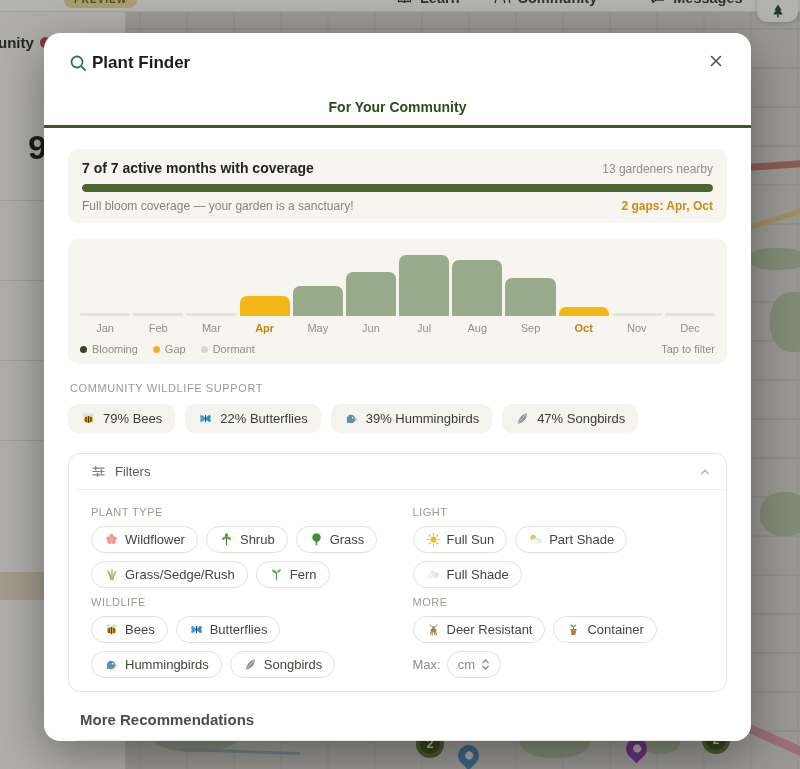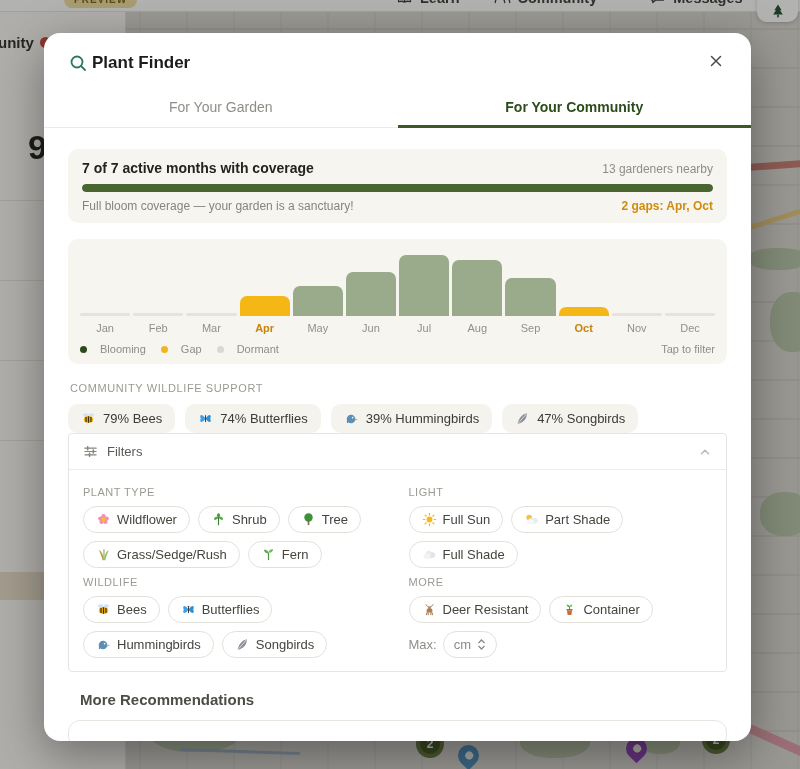--- a/index.html
+++ b/index.html
@@ -103,32 +103,32 @@
   .bars { display:flex; gap:3px; }
   .month-col { flex:1; min-width:0; cursor:pointer; }
   .bar-area { height:66px; display:flex; align-items:flex-end; }
   .bar { width:100%; }
   .bar.blooming { background:#9aab8c; border-radius:7px 7px 0 0; }
   .bar.gap { background:#f5b715; border-radius:7px 7px 0 0; }
   .bar.dormant { background:#e5e3db; border-radius:2px; }
   .month-label { text-align:center; font-size:11px; color:#90908a; margin-top:6px; white-space:nowrap; }
   .month-label.gap { color:#c8830b; font-weight:bold; }
   .chart-legend { display:flex; align-items:center; gap:15px; margin-top:9px; font-size:11px; color:#8e8e88; }
-  .legend-item { display:inline-flex; align-items:center; gap:13px; }
+  .legend-item { display:inline-flex; align-items:center; gap:5px; }
   .ldot { width:7px; height:7px; border-radius:50%; display:inline-block; }
   .tap-filter { margin-left:auto; cursor:pointer; }
 
   .section-label { margin:18px 2px 10px; font-size:11px; color:#9b9b93; letter-spacing:.6px; }
   .wildlife-badges { display:flex; gap:10px; flex-wrap:wrap; }
   .wbadge {
     display:inline-flex; align-items:center; gap:7px; background:#f4f3ee;
     border-radius:10px; padding:7px 13px; font-size:13px; color:#3c3c37;
   }
 
-  .filters-card { border:1px solid #e7e5df; border-radius:4px; margin-top:0; }
+  .filters-card { border:1px solid #e7e5df; border-radius:12px; margin-top:20px;padding-left:8px; }
   .filters-head { display:flex; align-items:center; gap:9px; padding:10px 14px; border-bottom:1px solid #efede8; cursor:pointer; }
   .filters-title { font-size:13px; color:#5a5a54; flex:1; }
   .filters-grid { display:grid; grid-template-columns:1fr 1fr; column-gap:22px; row-gap:2px; padding:10px 14px 13px; }
   .fgroup-label { font-size:11px; color:#9b9b93; letter-spacing:.5px; margin:6px 0 8px; }
   .chips { display:flex; flex-wrap:wrap; gap:8px; align-items:center; }
   .chip {
     display:inline-flex; align-items:center; gap:6px; border:1px solid #e2e0d9;
     border-radius:999px; padding:5px 12px; font-size:13px; color:#45453f; background:#fff; cursor:pointer;
   }
   .max-wrap { display:inline-flex; align-items:center; gap:6px; font-size:13px; color:#8e8e88; }
@@ -239,21 +239,20 @@
     </span>
     <div class="modal-title">Plant Finder</div>
     <div class="close-btn">
       <svg width="18" height="18" viewBox="0 0 20 20" fill="none" stroke="#4a4a46" stroke-width="1.6" stroke-linecap="round">
           <path d="M5 5 L15 15 M15 5 L5 15"></path>
         </svg>
     </div>
   </div>
 
   <div class="tabs" id="tabs">
-      <div class="tab">For Your Garden</div>
       <div class="tab active">For Your Community</div>
     </div>
 
   <div class="modal-body">
 
     <div class="coverage-card">
       <div class="cov-row">
         <span class="cov-title">7 of 7 active months with coverage</span>
         <span class="cov-note">13 gardeners nearby</span>
       </div>
@@ -372,21 +371,21 @@
           <span>79% Bees</span>
         </div>
         <div class="wbadge">
           <span class="ic">
             <svg width="15" height="15" viewBox="0 0 16 16">
               <path d="M8 8 C4 2,1 4,3 8 C1 12,4 14,8 8" fill="#3aa0e8"></path>
               <path d="M8 8 C12 2,15 4,13 8 C15 12,12 14,8 8" fill="#2f8fd4"></path>
               <rect x="7.5" y="4" width="1" height="8" rx="0.5" fill="#333"></rect>
             </svg>
           </span>
-          <span>74% Butterflies</span>
+          <span>22% Butterflies</span>
         </div>
         <div class="wbadge">
           <span class="ic">
             <svg width="15" height="15" viewBox="0 0 16 16">
               <circle cx="7.5" cy="8.5" r="4.6" fill="#5b8fb5"></circle>
               <circle cx="9.2" cy="7" r="0.9" fill="#fff"></circle>
               <path d="M11.6 8 L15.2 9 L11.6 10.2 Z" fill="#e8b24a"></path>
               <path d="M3.6 10.5 C2.2 12.2 3.2 13.2 4.8 12.6 Z" fill="#4a7ba0"></path>
             </svg>
           </span>
@@ -448,21 +447,21 @@
                 </span>
                 <span>Shrub</span>
               </div>
               <div class="chip">
                 <span class="ic">
                   <svg width="15" height="15" viewBox="0 0 16 16">
                     <rect x="7.1" y="9" width="1.8" height="5" fill="#8d6e4a"></rect>
                     <circle cx="8" cy="5.8" r="4.5" fill="#3f8f3a"></circle>
                   </svg>
                 </span>
-                <span>Tree</span>
+                <span>Grass</span>
               </div>
               <div class="chip">
                 <span class="ic">
                   <svg width="15" height="15" viewBox="0 0 16 16">
                     <path d="M8 14 C8 8 6 5 3 3 C5 8 6 10 7 14 Z" fill="#b9a03c"></path>
                     <path d="M9 14 C9 8 11 5 13.5 3.5 C12 8 10.5 10 10 14 Z" fill="#8fba5e"></path>
                     <path d="M8.5 14 V2.5" stroke="#6a9a40" stroke-width="1"></path>
                   </svg>
                 </span>
                 <span>Grass/Sedge/Rush</span>

